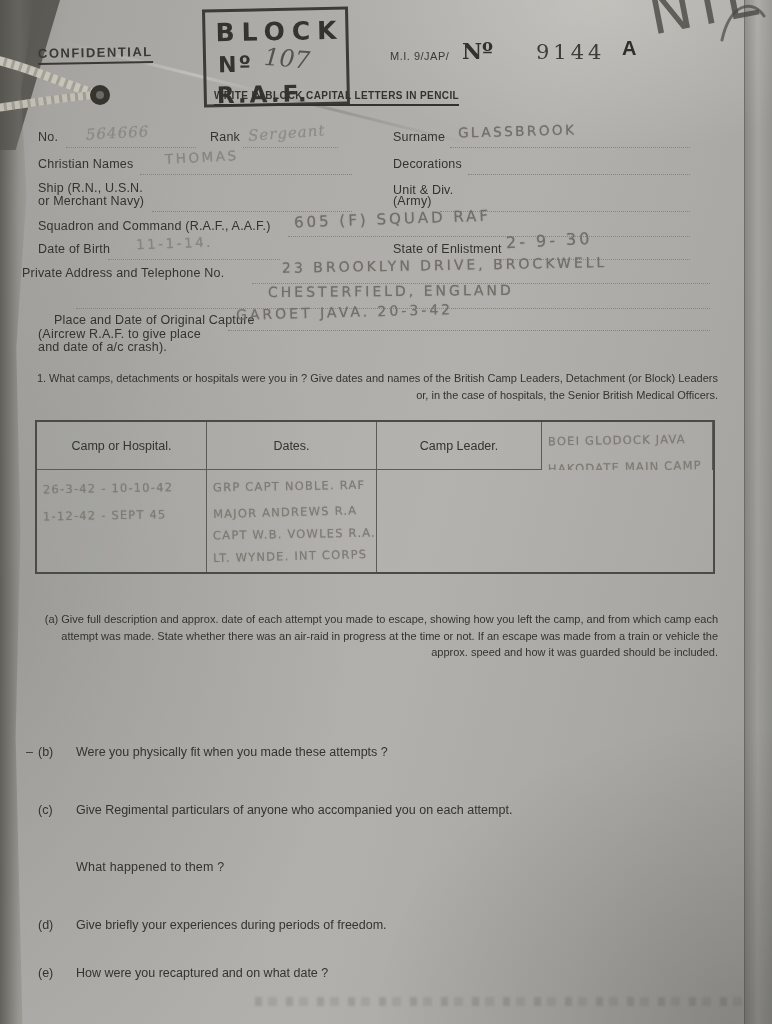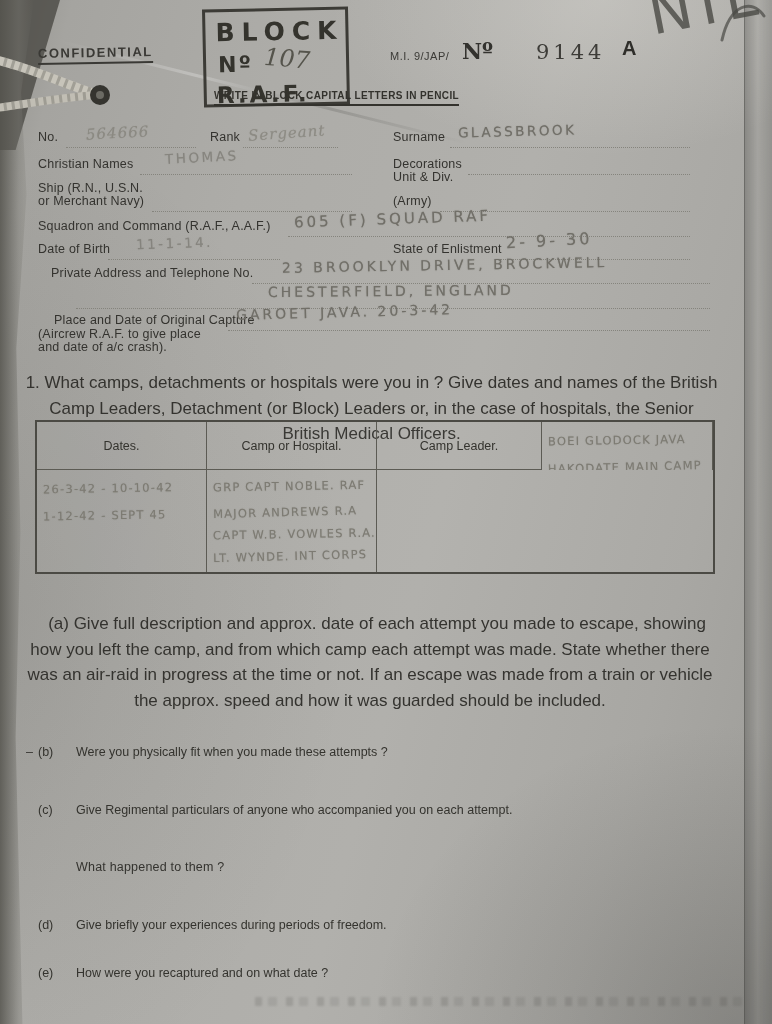--- a/index.html
+++ b/index.html
@@ -19,21 +19,21 @@
   .corner-dark{position:absolute;left:0;top:0;width:60px;height:150px;background:#44433e;
     clip-path:polygon(0 0,100% 0,26% 100%,0 100%);opacity:.75;}
   .right-edge{position:absolute;left:744px;top:0;width:28px;height:1024px;
     background:linear-gradient(90deg,rgba(40,40,38,0.25),rgba(40,40,38,0.04) 45%,rgba(40,40,38,0.18));
     border-left:1px solid rgba(70,70,66,0.5);}
   .crease{position:absolute;left:60px;top:40px;width:420px;height:3px;
     background:linear-gradient(90deg,transparent,rgba(255,255,255,0.25),rgba(60,60,56,0.2),transparent);
     transform:rotate(14deg);transform-origin:left;}
   
   .lbl{position:absolute;font-size:12.5px;color:#34332f;letter-spacing:.2px;white-space:nowrap;}
-  .para{position:absolute;font-size:17px;line-height:1.5;color:#34332f;text-align:center;}
+  .para{position:absolute;font-size:11px;line-height:1.5;color:#34332f;text-align:right;}
   .dot{position:absolute;border-bottom:1.2px dotted #85847d;}
   
   .hwc{position:absolute;font-family:"DejaVu Sans",sans-serif;color:#716f68;white-space:nowrap;
     letter-spacing:2.5px;font-size:13.5px;text-shadow:0 0 1px rgba(113,111,104,.7);}
   .hws{position:absolute;font-family:"DejaVu Serif",serif;font-style:italic;color:#7a786f;
     white-space:nowrap;font-size:15px;letter-spacing:1px;text-shadow:0 0 1px rgba(113,111,104,.6);}
   .faint{opacity:.62;}
   
   .confidential{position:absolute;left:38px;top:45px;font-weight:bold;font-size:13px;letter-spacing:1.5px;
     border-bottom:2px solid #3a3935;padding-bottom:2px;transform:rotate(-1deg);color:#3a3935;}
@@ -125,52 +125,52 @@
 
   <div class="lbl" style="left:38px;top:157px;">Christian Names</div>
   <div class="dot" style="left:140px;top:156px;width:212px;height:18px;"></div>
   <div class="hwc faint" style="left:165px;top:149px;transform:rotate(-3deg);">THOMAS</div>
   <div class="lbl" style="left:393px;top:157px;">Decorations</div>
   <div class="dot" style="left:468px;top:156px;width:222px;height:18px;"></div>
 
   <div class="lbl" style="left:38px;top:181px;">Ship (R.N., U.S.N.</div>
   <div class="lbl" style="left:38px;top:194px;">or Merchant Navy)</div>
   <div class="dot" style="left:152px;top:193px;width:200px;height:18px;"></div>
-  <div class="lbl" style="left:393px;top:170px;text-align:right;">Unit &amp; Div.</div>
+  <div class="lbl" style="left:393px;top:183px;text-align:right;">Unit &amp; Div.</div>
   <div class="lbl" style="left:393px;top:194px;">(Army)</div>
   <div class="dot" style="left:440px;top:193px;width:250px;height:18px;"></div>
 
   <div class="lbl" style="left:38px;top:219px;">Squadron and Command (R.A.F., A.A.F.)</div>
   <div class="dot" style="left:288px;top:218px;width:402px;height:18px;"></div>
   <div class="hwc" style="left:294px;top:210px;font-size:15px;transform:rotate(-2deg);letter-spacing:3px;">605 (F) SQUAD   RAF</div>
 
   <div class="lbl" style="left:38px;top:242px;">Date of Birth</div>
   <div class="dot" style="left:108px;top:241px;width:172px;height:18px;"></div>
   <div class="hwc faint" style="left:136px;top:235px;transform:rotate(-2deg);">11-1-14.</div>
   <div class="lbl" style="left:393px;top:242px;">State of Enlistment</div>
   <div class="dot" style="left:500px;top:241px;width:190px;height:18px;"></div>
   <div class="hwc" style="left:506px;top:231px;font-size:16px;transform:rotate(-3deg);letter-spacing:3px;">2- 9- 30</div>
 
-  <div class="lbl" style="left:51px;top:266px;">Private Address and Telephone No.</div>
+  <div class="lbl" style="left:22px;top:266px;">Private Address and Telephone No.</div>
   <div class="dot" style="left:252px;top:265px;width:458px;height:18px;"></div>
   <div class="hwc" style="left:282px;top:257px;font-size:14px;transform:rotate(-1deg);letter-spacing:3px;">23  BROOKLYN  DRIVE,  BROCKWELL</div>
   <div class="dot" style="left:76px;top:290px;width:634px;height:18px;"></div>
   <div class="hwc" style="left:268px;top:283px;font-size:14px;transform:rotate(-0.5deg);letter-spacing:3px;">CHESTERFIELD,  ENGLAND</div>
 
   <div class="lbl" style="left:54px;top:313px;">Place and Date of Original Capture</div>
   <div class="dot" style="left:228px;top:312px;width:482px;height:18px;"></div>
   <div class="hwc" style="left:236px;top:304px;font-size:14px;transform:rotate(-1.5deg);letter-spacing:3px;">GAROET  JAVA.   20-3-42</div>
   <div class="lbl" style="left:38px;top:327px;">(Aircrew R.A.F. to give place</div>
   <div class="lbl" style="left:38px;top:340px;">and date of a/c crash).</div>
 
   <div class="para" style="left:25px;top:370px;width:693px;">1.    What camps, detachments or hospitals were you in ?    Give dates and names of the British Camp Leaders, Detachment (or Block) Leaders or, in the case of hospitals, the Senior British Medical Officers.</div>
 
   <div class="camps">
+    <div class="hcell">Camp or Hospital.</div>
     <div class="hcell">Dates.</div>
-    <div class="hcell">Camp or Hospital.</div>
     <div class="hcell">Camp Leader.</div>
     <div class="bcell c27">
       <div class="tline" style="transform:rotate(-1deg);">BOEI GLODOCK JAVA</div>
       <div class="tline" style="transform:rotate(-1.5deg);">HAKODATE MAIN CAMP</div>
     </div>
     <div class="bcell c27">
       <div class="tline" style="transform:rotate(-1deg);">26-3-42 - 10-10-42</div>
       <div class="tline" style="transform:rotate(-1deg);">1-12-42 - SEPT 45</div>
     </div>
     <div class="bcell c23">

